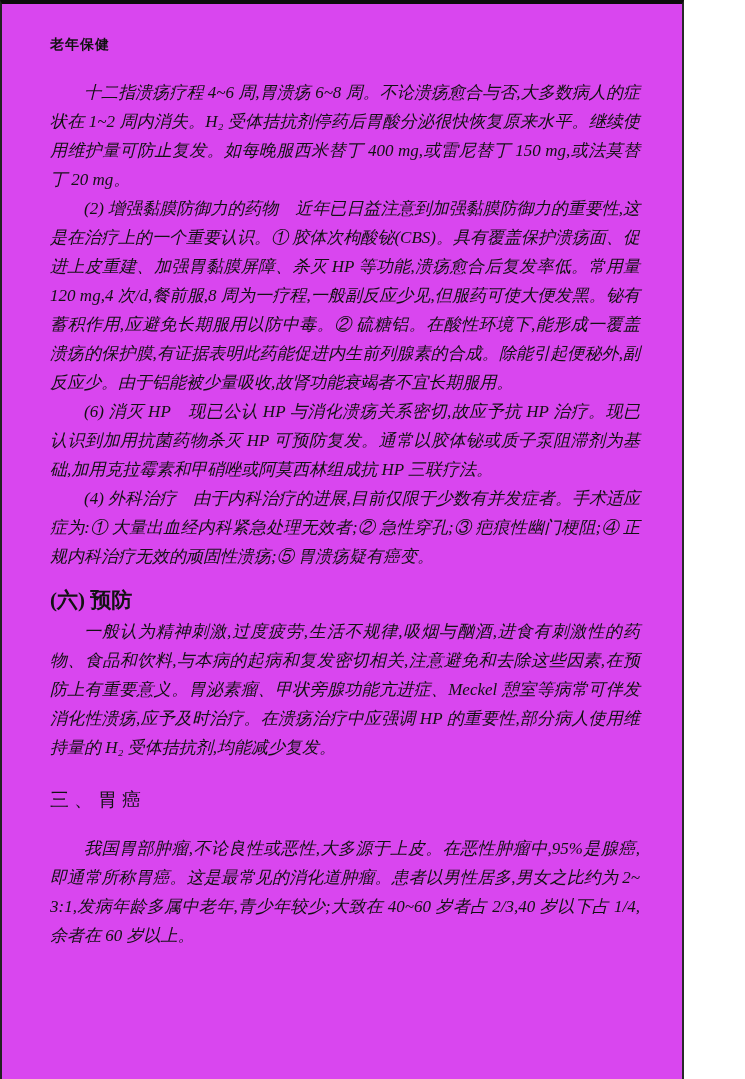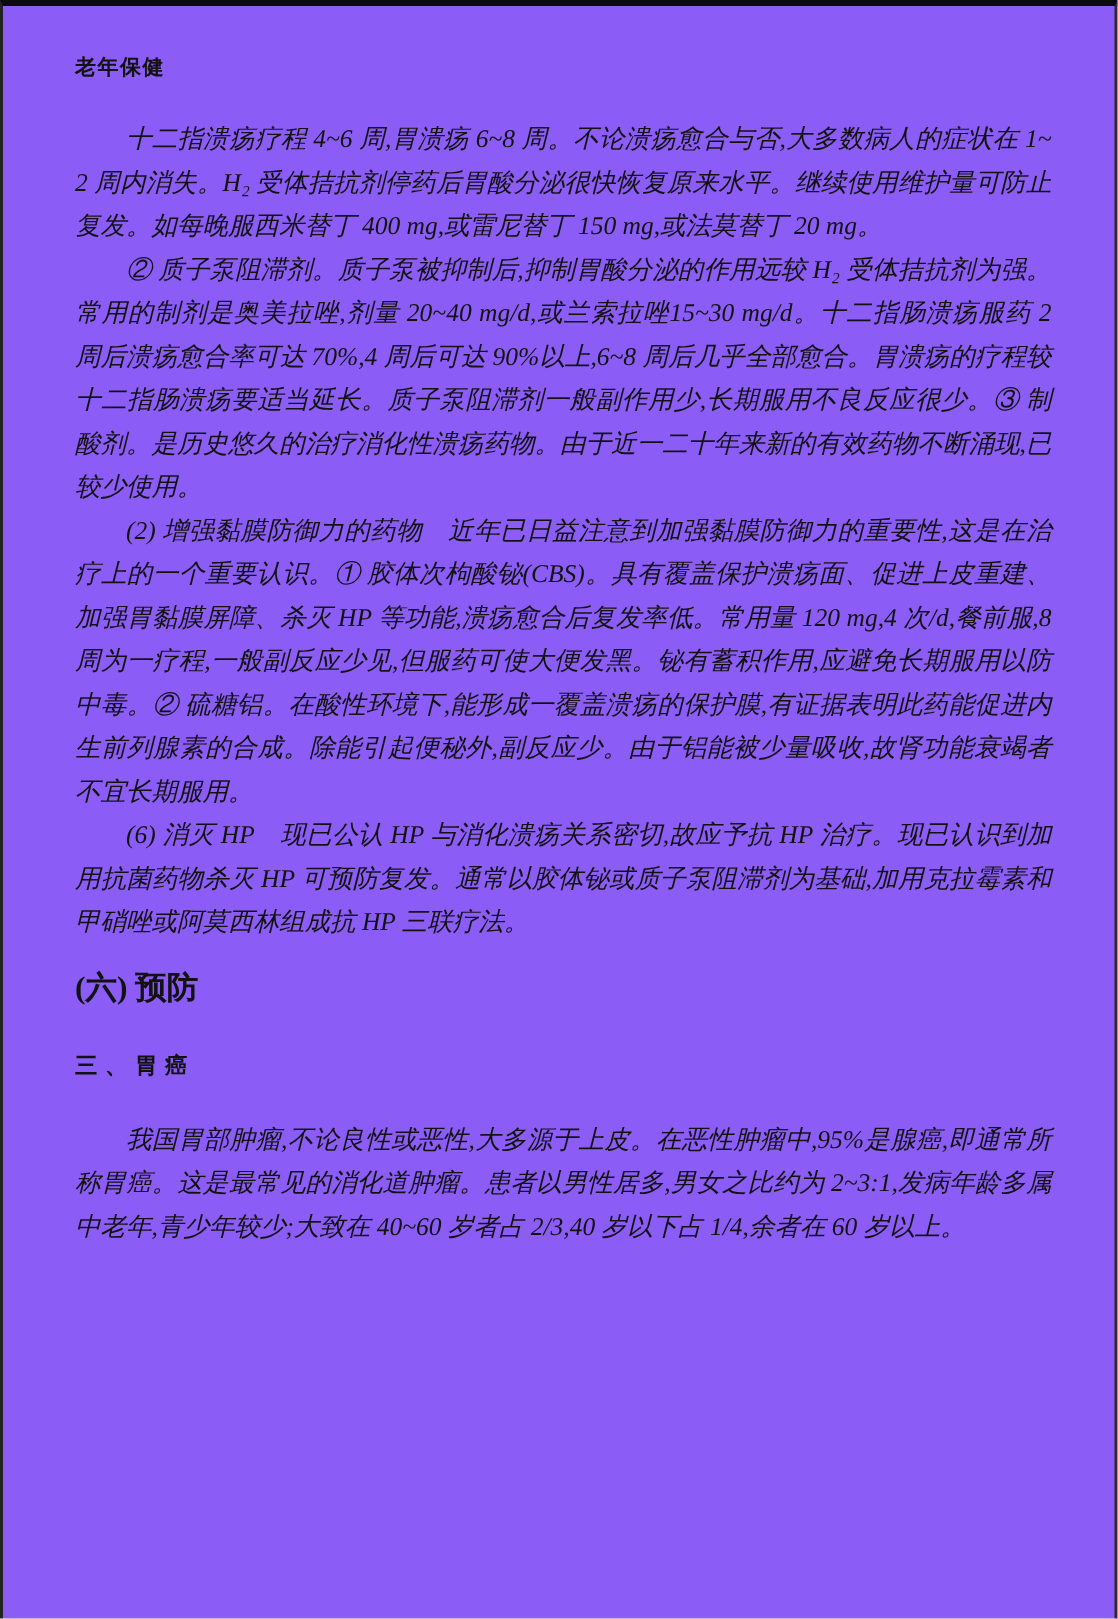--- a/index.html
+++ b/index.html
@@ -2,24 +2,24 @@
 <html><head>
 <meta charset="utf-8">
 <style>
   html, body {
     margin: 0;
     padding: 0;
     background: #ffffff;
   }
   .page {
     position: relative;
-    width: 745px;
+    width: 684px;
     height: 1079px;
     box-sizing: border-box;
-    background: #8b5cf6;
+    background: #d946ef;
     border-top: 4px solid #0b0b0b;
     border-left: 2px solid #222;
     border-right: 2px solid #2a2a2a;
     padding: 32px 42px 0 48px;
     font-family: "Liberation Serif", "DejaVu Serif", serif;
     color: #121212;
     overflow: hidden;
   }
   .running-header {
     font-size: 14px;
@@ -38,48 +38,49 @@
     word-break: break-all;
     font-style: italic;
   }
   .sec-heading {
     font-size: 21px;
     font-weight: bold;
     margin: 14px 0 2px 0;
     line-height: 30px;
   }
   .sub-heading {
-    font-size: 15px;
-    font-weight: bold;
+    font-size: 19px;
+    font-weight: normal;
     letter-spacing: 5px;
     margin: 24px 0 20px 0;
     line-height: 28px;
   }
 </style>
 </head>
 <body>
 
 <div class="page">
 
   <div class="running-header">老年保健</div>
 
   <div class="body-text">
 
     <p class="para">十二指溃疡疗程 4~6 周,胃溃疡 6~8 周。不论溃疡愈合与否,大多数病人的症状在 1~2 周内消失。H₂ 受体拮抗剂停药后胃酸分泌很快恢复原来水平。继续使用维护量可防止复发。如每晚服西米替丁 400 mg,或雷尼替丁 150 mg,或法莫替丁 20 mg。</p>
 
 
-    <p class="para">② 质子泵阻滞剂。质子泵被抑制后,抑制胃酸分泌的作用远较 H₂ 受体拮抗剂为强。常用的制剂是奥美拉唑,剂量 20~40 mg/d,或兰索拉唑15~30 mg/d。十二指肠溃疡服药 2 周后溃疡愈合率可达 70%,4 周后可达 90%以上,6~8 周后几乎全部愈合。胃溃疡的疗程较十二指肠溃疡要适当延长。质子泵阻滞剂一般副作用少,长期服用不良反应很少。③ 制酸剂。是历史悠久的治疗消化性溃疡药物。由于近一二十年来新的有效药物不断涌现,已较少使用。</p>
 
     <p class="para">(2) 增强黏膜防御力的药物　近年已日益注意到加强黏膜防御力的重要性,这是在治疗上的一个重要认识。① 胶体次枸酸铋(CBS)。具有覆盖保护溃疡面、促进上皮重建、加强胃黏膜屏障、杀灭 HP 等功能,溃疡愈合后复发率低。常用量 120 mg,4 次/d,餐前服,8 周为一疗程,一般副反应少见,但服药可使大便发黑。铋有蓄积作用,应避免长期服用以防中毒。② 硫糖铝。在酸性环境下,能形成一覆盖溃疡的保护膜,有证据表明此药能促进内生前列腺素的合成。除能引起便秘外,副反应少。由于铝能被少量吸收,故肾功能衰竭者不宜长期服用。</p>
 
     <p class="para">(6) 消灭 HP　现已公认 HP 与消化溃疡关系密切,故应予抗 HP 治疗。现已认识到加用抗菌药物杀灭 HP 可预防复发。通常以胶体铋或质子泵阻滞剂为基础,加用克拉霉素和甲硝唑或阿莫西林组成抗 HP 三联疗法。</p>
 
+    <p class="para">(4) 外科治疗　由于内科治疗的进展,目前仅限于少数有并发症者。手术适应症为:① 大量出血经内科紧急处理无效者;② 急性穿孔;③ 疤痕性幽门梗阻;④ 正规内科治疗无效的顽固性溃疡;⑤ 胃溃疡疑有癌变。</p>
 
     <h2 class="sec-heading">(六) 预防</h2>
 
+    <p class="para">一般认为精神刺激,过度疲劳,生活不规律,吸烟与酗酒,进食有刺激性的药物、食品和饮料,与本病的起病和复发密切相关,注意避免和去除这些因素,在预防上有重要意义。胃泌素瘤、甲状旁腺功能亢进症、Meckel 憩室等病常可伴发消化性溃疡,应予及时治疗。在溃疡治疗中应强调 HP 的重要性,部分病人使用维持量的 H₂ 受体拮抗剂,均能减少复发。</p>
 
     <h3 class="sub-heading">三、胃癌</h3>
 
     <p class="para">我国胃部肿瘤,不论良性或恶性,大多源于上皮。在恶性肿瘤中,95%是腺癌,即通常所称胃癌。这是最常见的消化道肿瘤。患者以男性居多,男女之比约为 2~3:1,发病年龄多属中老年,青少年较少;大致在 40~60 岁者占 2/3,40 岁以下占 1/4,余者在 60 岁以上。</p>
 
   </div>
 
 </div>
 
 </body></html>

